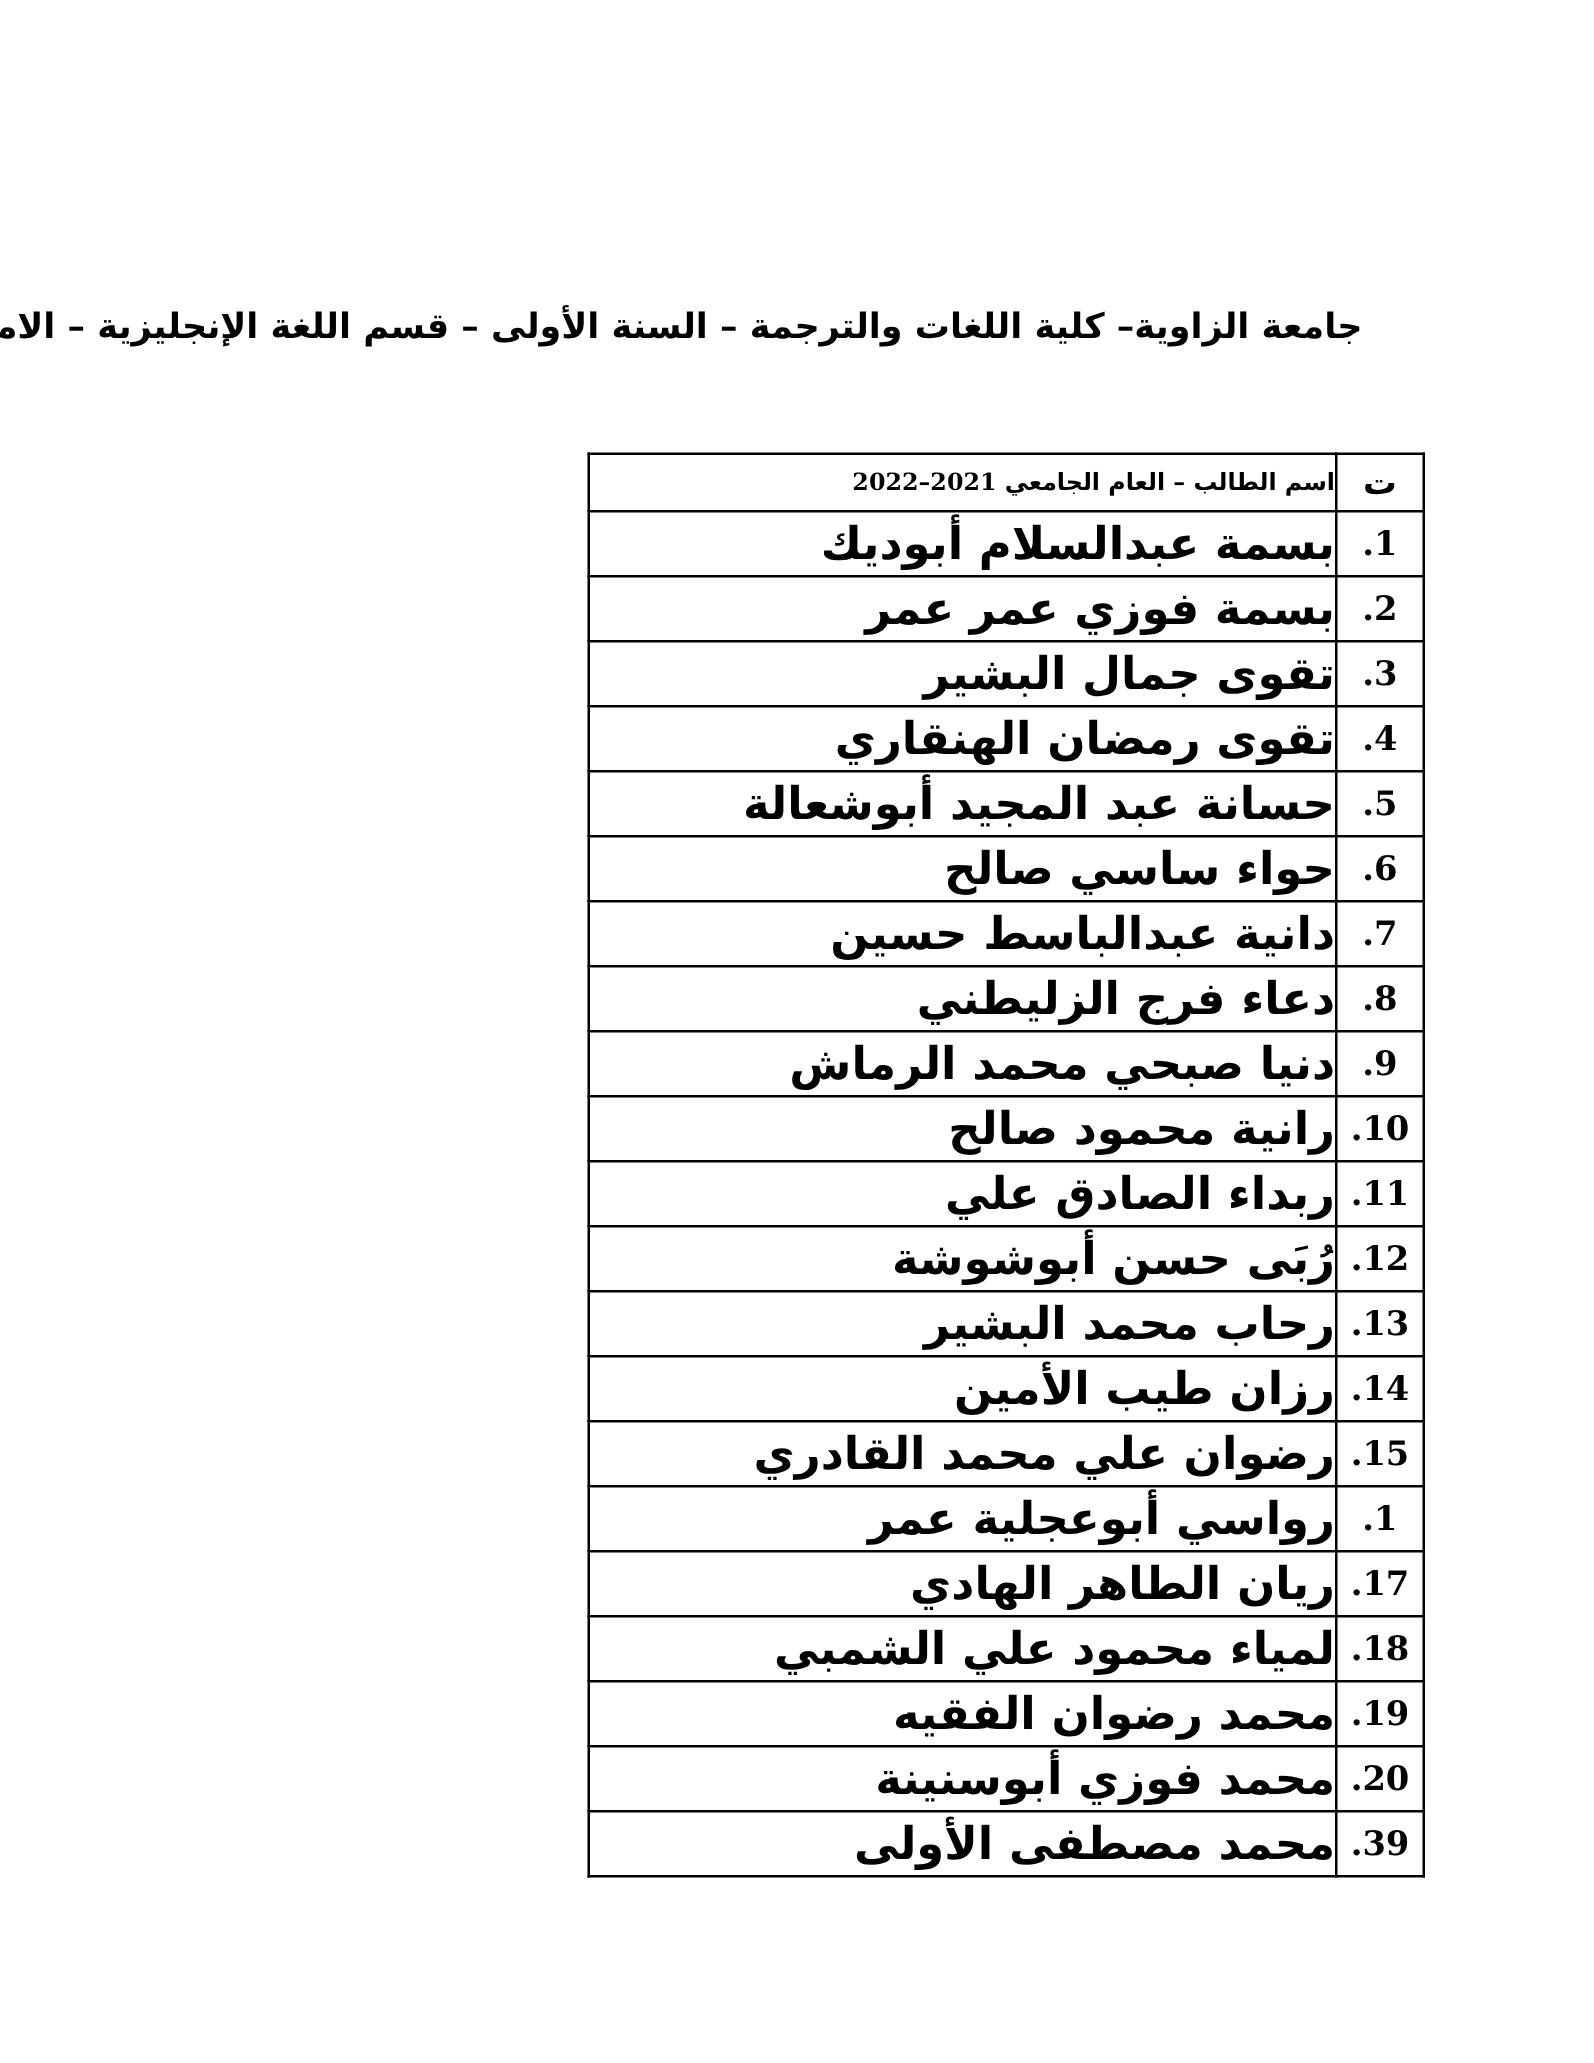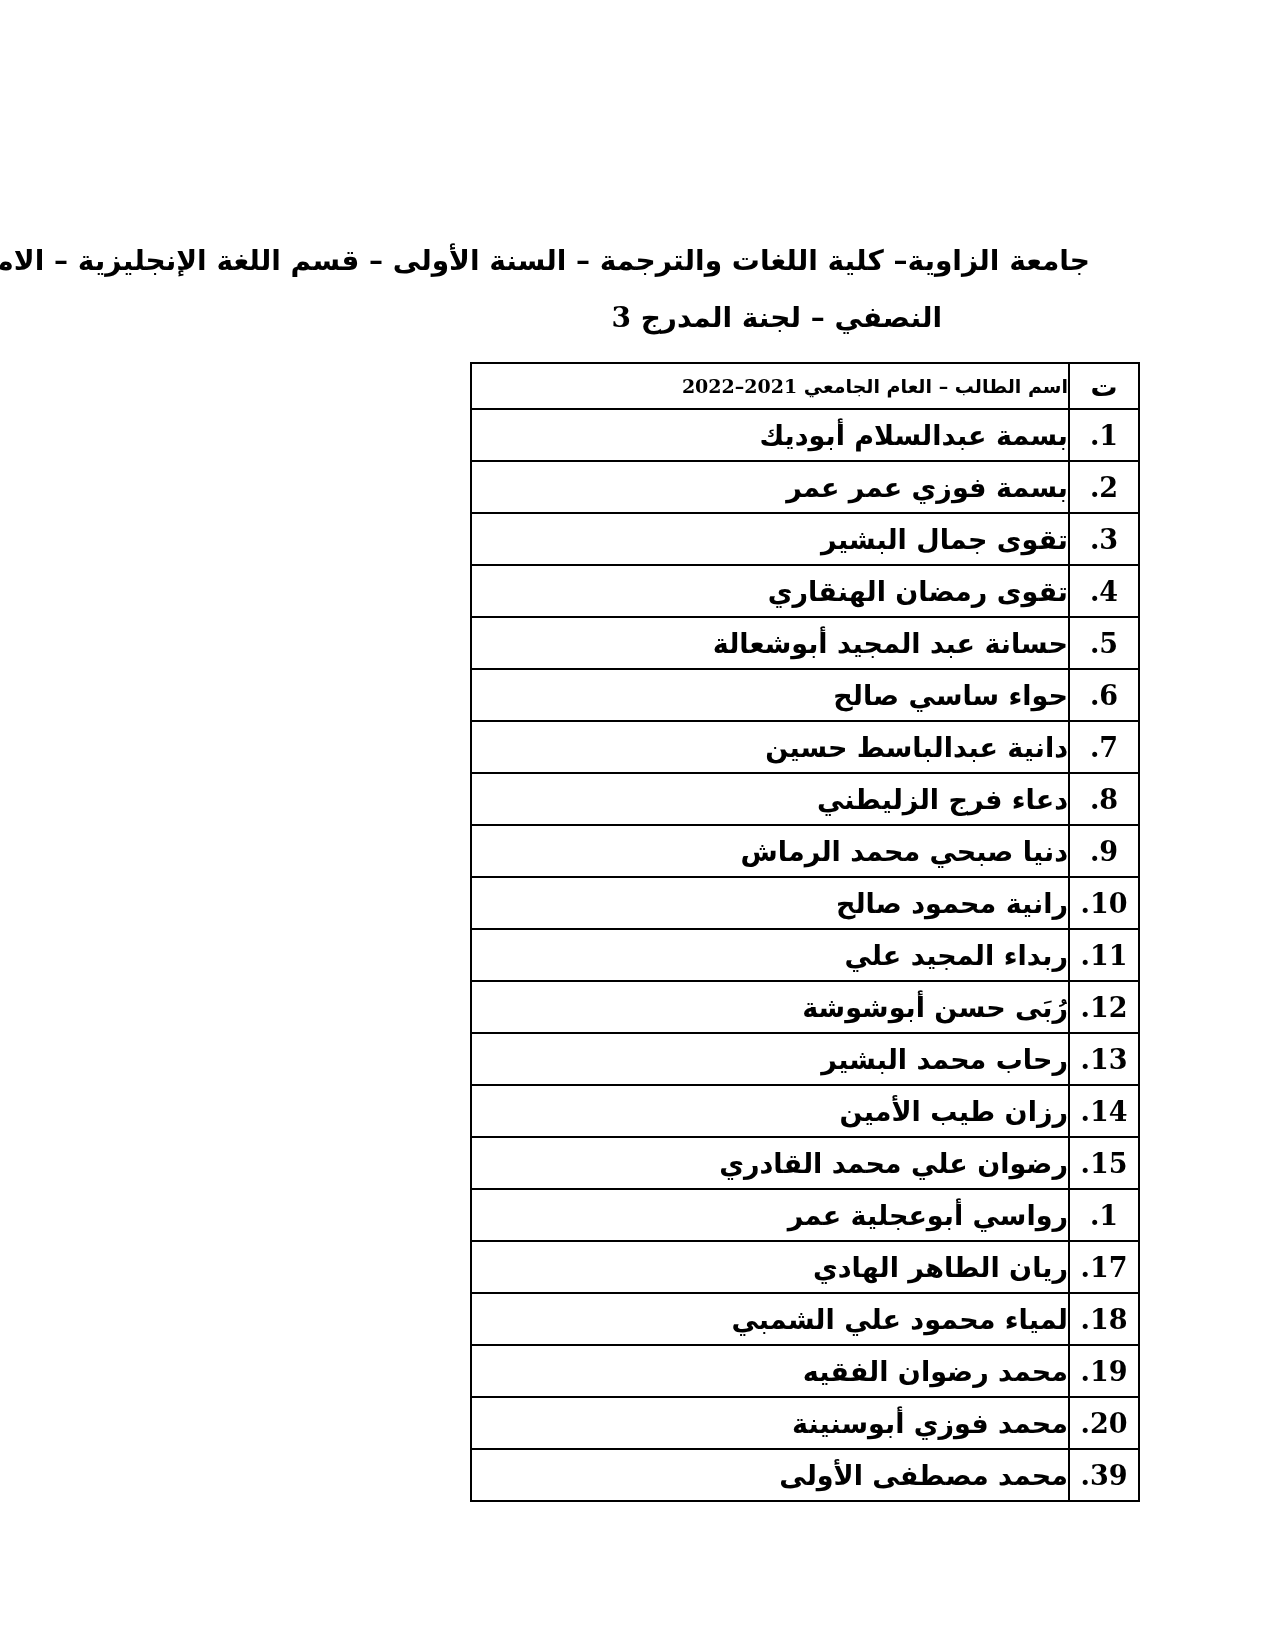--- a/index.html
+++ b/index.html
@@ -71,40 +71,39 @@
     font-weight: bold;
     font-size: 27px;
   }
   td.name-cell {
     direction: rtl;
     text-align: right;
     padding-right: 6px;
     padding-bottom: 6px;
     font-family: "DejaVu Serif", "DejaVu Sans", serif;
     font-weight: bold;
-    font-size: 27px;
+    font-size: 36px;
     white-space: nowrap;
   }
   td.num-cell {
     direction: rtl;
     text-align: center;
     padding-bottom: 6px;
     font-family: "DejaVu Serif", "DejaVu Sans", serif;
     font-weight: bold;
     font-size: 27px;
   }
 </style>
 </head>
 <body>
 
 <div class="page">
 
   <div class="doc-header">
     <div class="line1">جامعة الزاوية– كلية اللغات والترجمة – السنة الأولى – قسم اللغة الإنجليزية – الامتحان</div>
-    <div class="line2">النصفي –  لجنة المدرج 3</div>
   </div>
 
   <table class="students">
     <colgroup>
       <col class="num-col">
       <col class="name-col">
     </colgroup>
     <tbody>
         <tr class="head-row">
       <th class="num-head">ت</th>
@@ -145,21 +144,21 @@
     <tr class="data-row">
       <td class="num-cell">9.</td>
       <td class="name-cell">دنيا صبحي محمد الرماش</td>
     </tr>
     <tr class="data-row">
       <td class="num-cell">10.</td>
       <td class="name-cell">رانية محمود صالح</td>
     </tr>
     <tr class="data-row">
       <td class="num-cell">11.</td>
-      <td class="name-cell">ربداء المجيد علي</td>
+      <td class="name-cell">ربداء الصادق علي</td>
     </tr>
     <tr class="data-row">
       <td class="num-cell">12.</td>
       <td class="name-cell">رُبَى حسن أبوشوشة</td>
     </tr>
     <tr class="data-row">
       <td class="num-cell">13.</td>
       <td class="name-cell">رحاب محمد البشير</td>
     </tr>
     <tr class="data-row">

